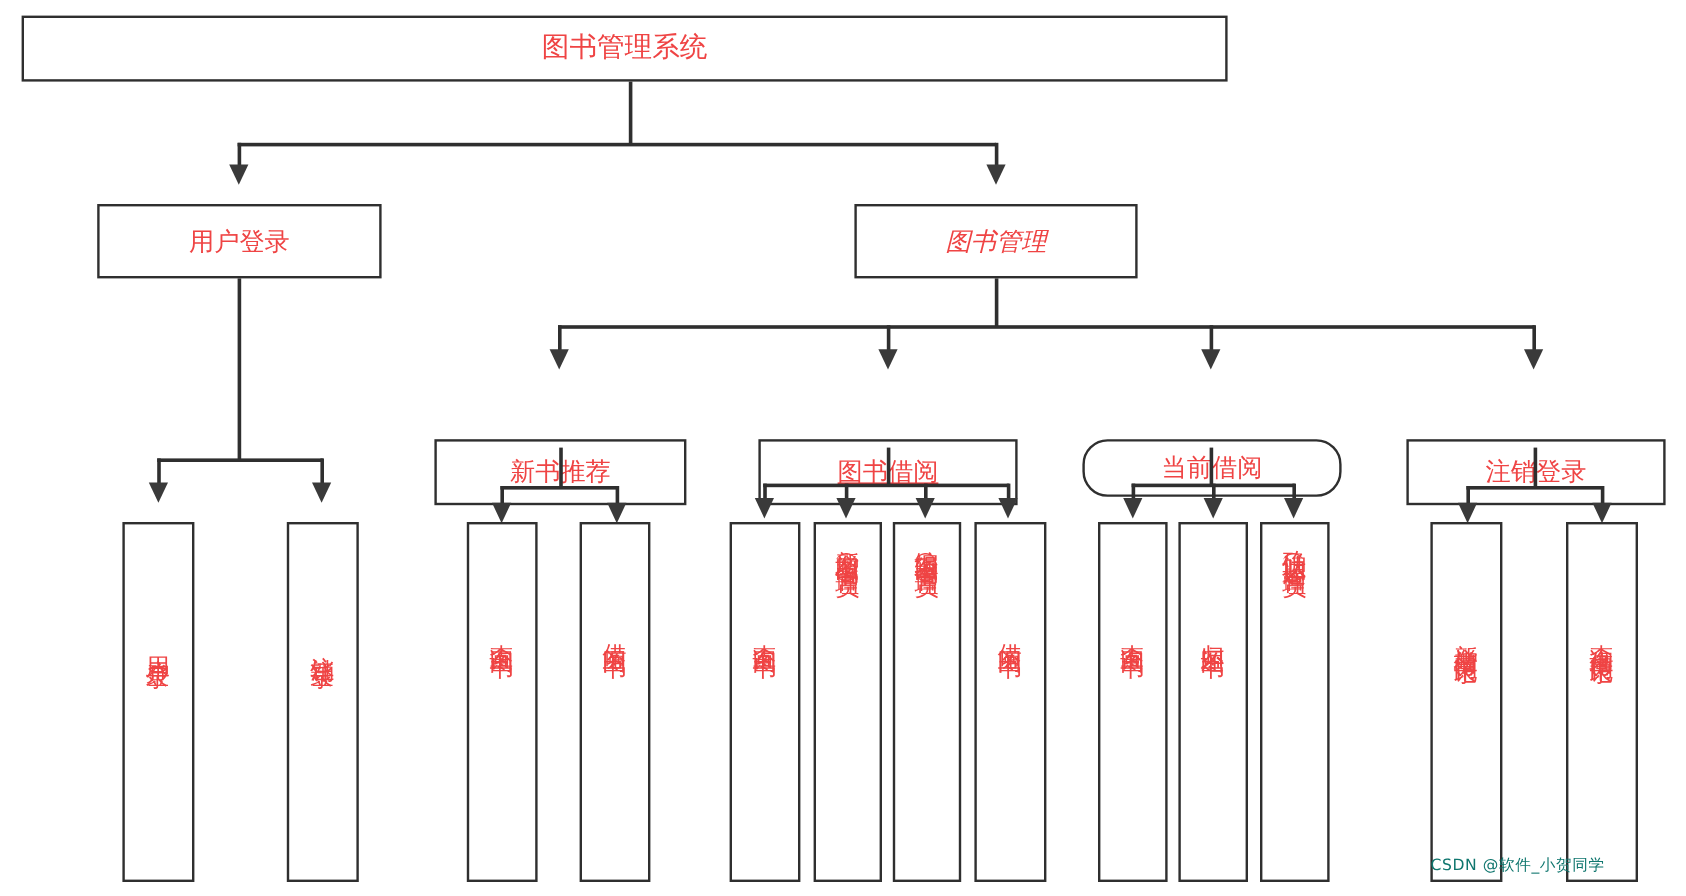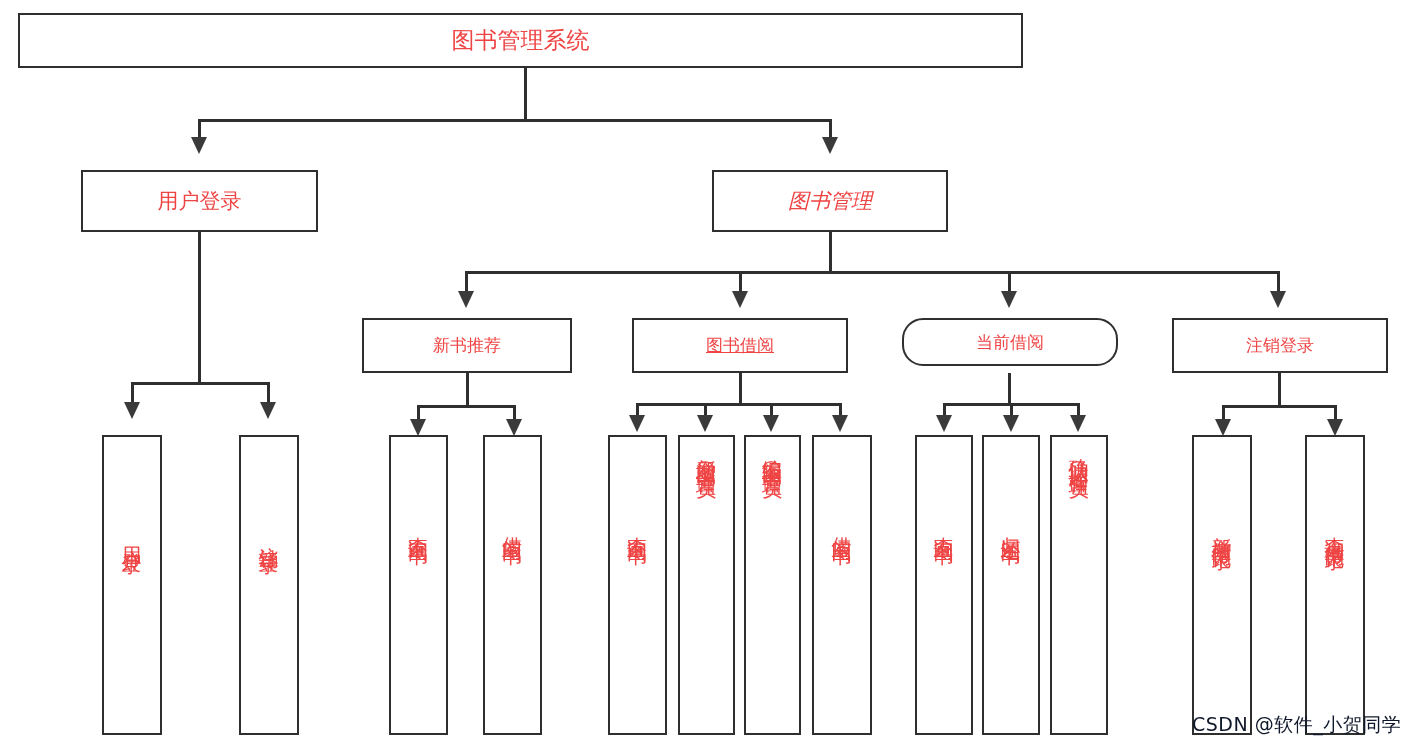--- a/index.html
+++ b/index.html
@@ -19,21 +19,21 @@
     border:2.5px solid #2f2f2f;
     display:flex;
     align-items:center;
     justify-content:center;
     color:#ef4444;
     line-height:1.18;
     text-align:center;
   }
   .node.root{font-size:23px;}
   .node.tier2{font-size:21px;}
-  .node.tier3{font-size:17px;}
+  .node.tier3{font-size:21px;margin-top:48px;}
 
   
   .node.leaf{
     font-size:20px;
     align-items:flex-start;
     padding-top:6px;
   }
   .leaf .vtext{
     writing-mode:vertical-rl;
     text-orientation:upright;
@@ -57,22 +57,22 @@
     position:absolute;
     width:0;height:0;
     border-left:8px solid transparent;
     border-right:8px solid transparent;
     border-top:17px solid #3a3a3a;
   }
 
   
   #watermark{
     position:absolute;
-    color:#0f172a;
-    font-size:19px;
+    color:#0f766e;
+    font-size:13px;
     white-space:nowrap;
     letter-spacing:0.5px;
     text-align:center;
   }
 </style>
 </head>
 <body>
 
 <div id="canvas">
 

